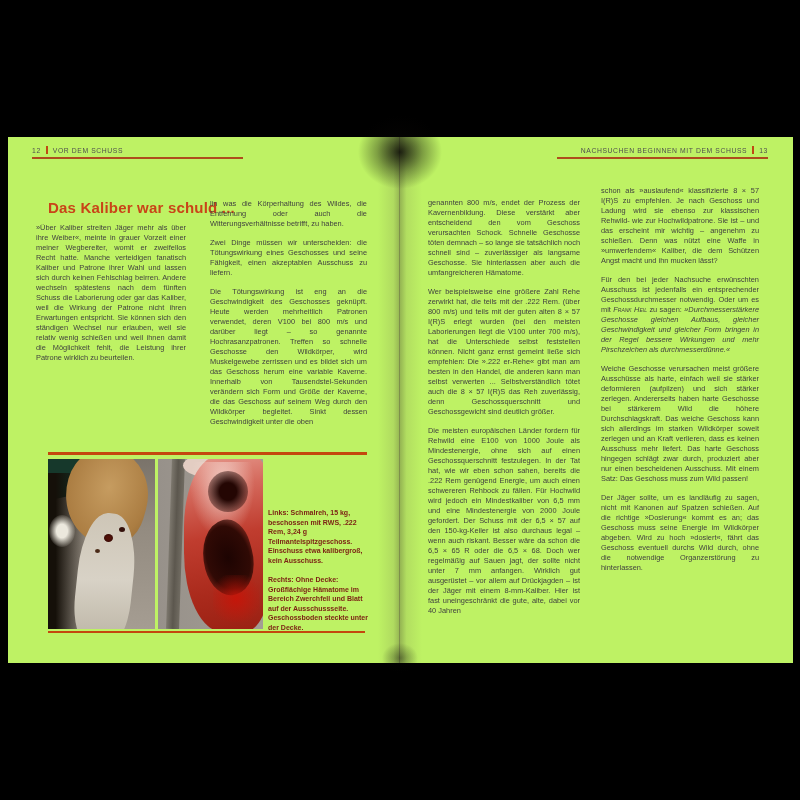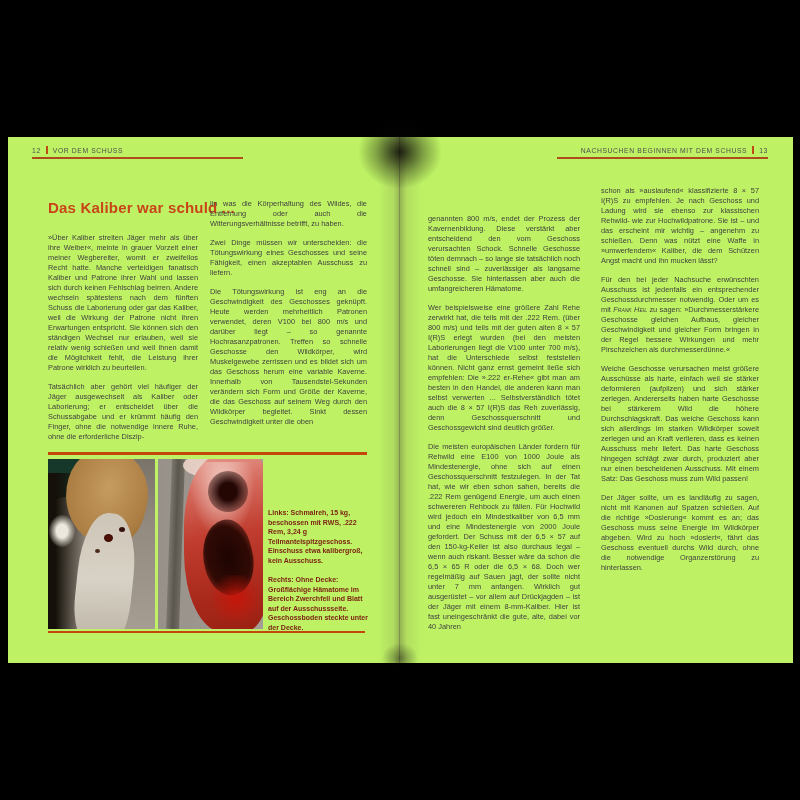--- a/index.html
+++ b/index.html
@@ -14,27 +14,27 @@
   .header-right{right:25px;}
   .hsep{width:2px;height:8px;background:#bf4a12;}
   .hrule{position:absolute;top:20px;height:2px;background:#ae4d1c;}
   .hrule-left{left:24px;width:211px;}
   .hrule-right{left:549px;width:211px;}
 
   
   .article-title{position:absolute;left:40px;top:52px;font-size:15px;font-weight:bold;
                  color:#c94418;letter-spacing:.2px;white-space:nowrap;}
   .col{position:absolute;}
-  .lcol1{left:40px;top:86px;width:150px;margin-top:10px;}
+  .lcol1{left:28px;top:86px;width:150px;}
   .lcol2{left:202px;top:62px;width:157px;}
-  .rcol1{left:420px;top:77px;width:152px;}
+  .rcol1{left:420px;top:61px;width:152px;}
   .rcol2{left:593px;top:49px;width:158px;}
   .body-par{margin:0 0 9px 0;font-size:7.4px;line-height:10px;color:#3f3f3f;
             text-align:justify;hyphens:auto;-webkit-hyphens:auto;}
-  .it{}
+  .it{font-style:italic;}
   .sc{font-variant:small-caps;font-style:italic;}
 
   
   .rule-top{position:absolute;left:40px;top:315px;width:319px;height:3px;background:#c4480e;}
   .rule-bottom{position:absolute;left:40px;top:494px;width:317px;height:2px;background:#c4480e;}
   .photo{position:absolute;top:322px;height:170px;overflow:hidden;background:#8a847a;}
   .photo > div{position:absolute;}
   .photo-deer{left:40px;width:107px;}
   .photo-carcass{left:150px;width:105px;}
 
@@ -95,21 +95,20 @@
       <span>NACHSUCHEN BEGINNEN MIT DEM SCHUSS</span>
       <span class="hsep"></span>
       <span>13</span>
     </div>
     <div class="hrule hrule-right"></div>
 
     <h1 class="article-title">Das Kaliber war schuld ...</h1>
 
     <div class="col lcol1">
       <p class="body-par">»Über Kaliber streiten Jäger mehr als über ihre Weiber«, meinte in grauer Vorzeit einer meiner Wegbereiter, womit er zweifellos Recht hatte. Manche verteidigen fanatisch Kaliber und Patrone ihrer Wahl und lassen sich durch keinen Fehlschlag beirren. Andere wechseln spätestens nach dem fünften Schuss die Laborierung oder gar das Kaliber, weil die Wirkung der Patrone nicht ihren Erwartungen entspricht. Sie können sich den ständigen Wechsel nur erlauben, weil sie relativ wenig schießen und weil ihnen damit die Möglichkeit fehlt, die Leistung ihrer Patrone wirklich zu beurteilen.</p>
-      <p class="body-par">Tatsächlich aber gehört viel häufiger der Jäger ausgewechselt als Kaliber oder Laborierung; er entscheidet über die Schussabgabe und er krümmt häufig den Finger, ohne die notwendige innere Ruhe, ohne die erforderliche Diszip-</p>
     </div>
 
     <div class="col lcol2">
       <p class="body-par">lin was die Körperhaltung des Wildes, die Entfernung oder auch die Witterungsverhältnisse betrifft, zu haben.</p>
       <p class="body-par">Zwei Dinge müssen wir unterscheiden: die Tötungswirkung eines Geschosses und seine Fähigkeit, einen akzeptablen Ausschuss zu liefern.</p>
       <p class="body-par">Die Tötungswirkung ist eng an die Geschwindigkeit des Geschosses geknüpft. Heute werden mehrheitlich Patronen verwendet, deren V100 bei 800 m/s und darüber liegt – so genannte Hochrasanzpatronen. Treffen so schnelle Geschosse den Wildkörper, wird Muskelgewebe zerrissen und es bildet sich um das Geschoss herum eine variable Kaverne. Innerhalb von Tausendstel-Sekunden verändern sich Form und Größe der Kaverne, die das Geschoss auf seinem Weg durch den Wildkörper begleitet. Sinkt dessen Geschwindigkeit unter die oben</p>
     </div>
 
     <div class="rule-top"></div>
 

